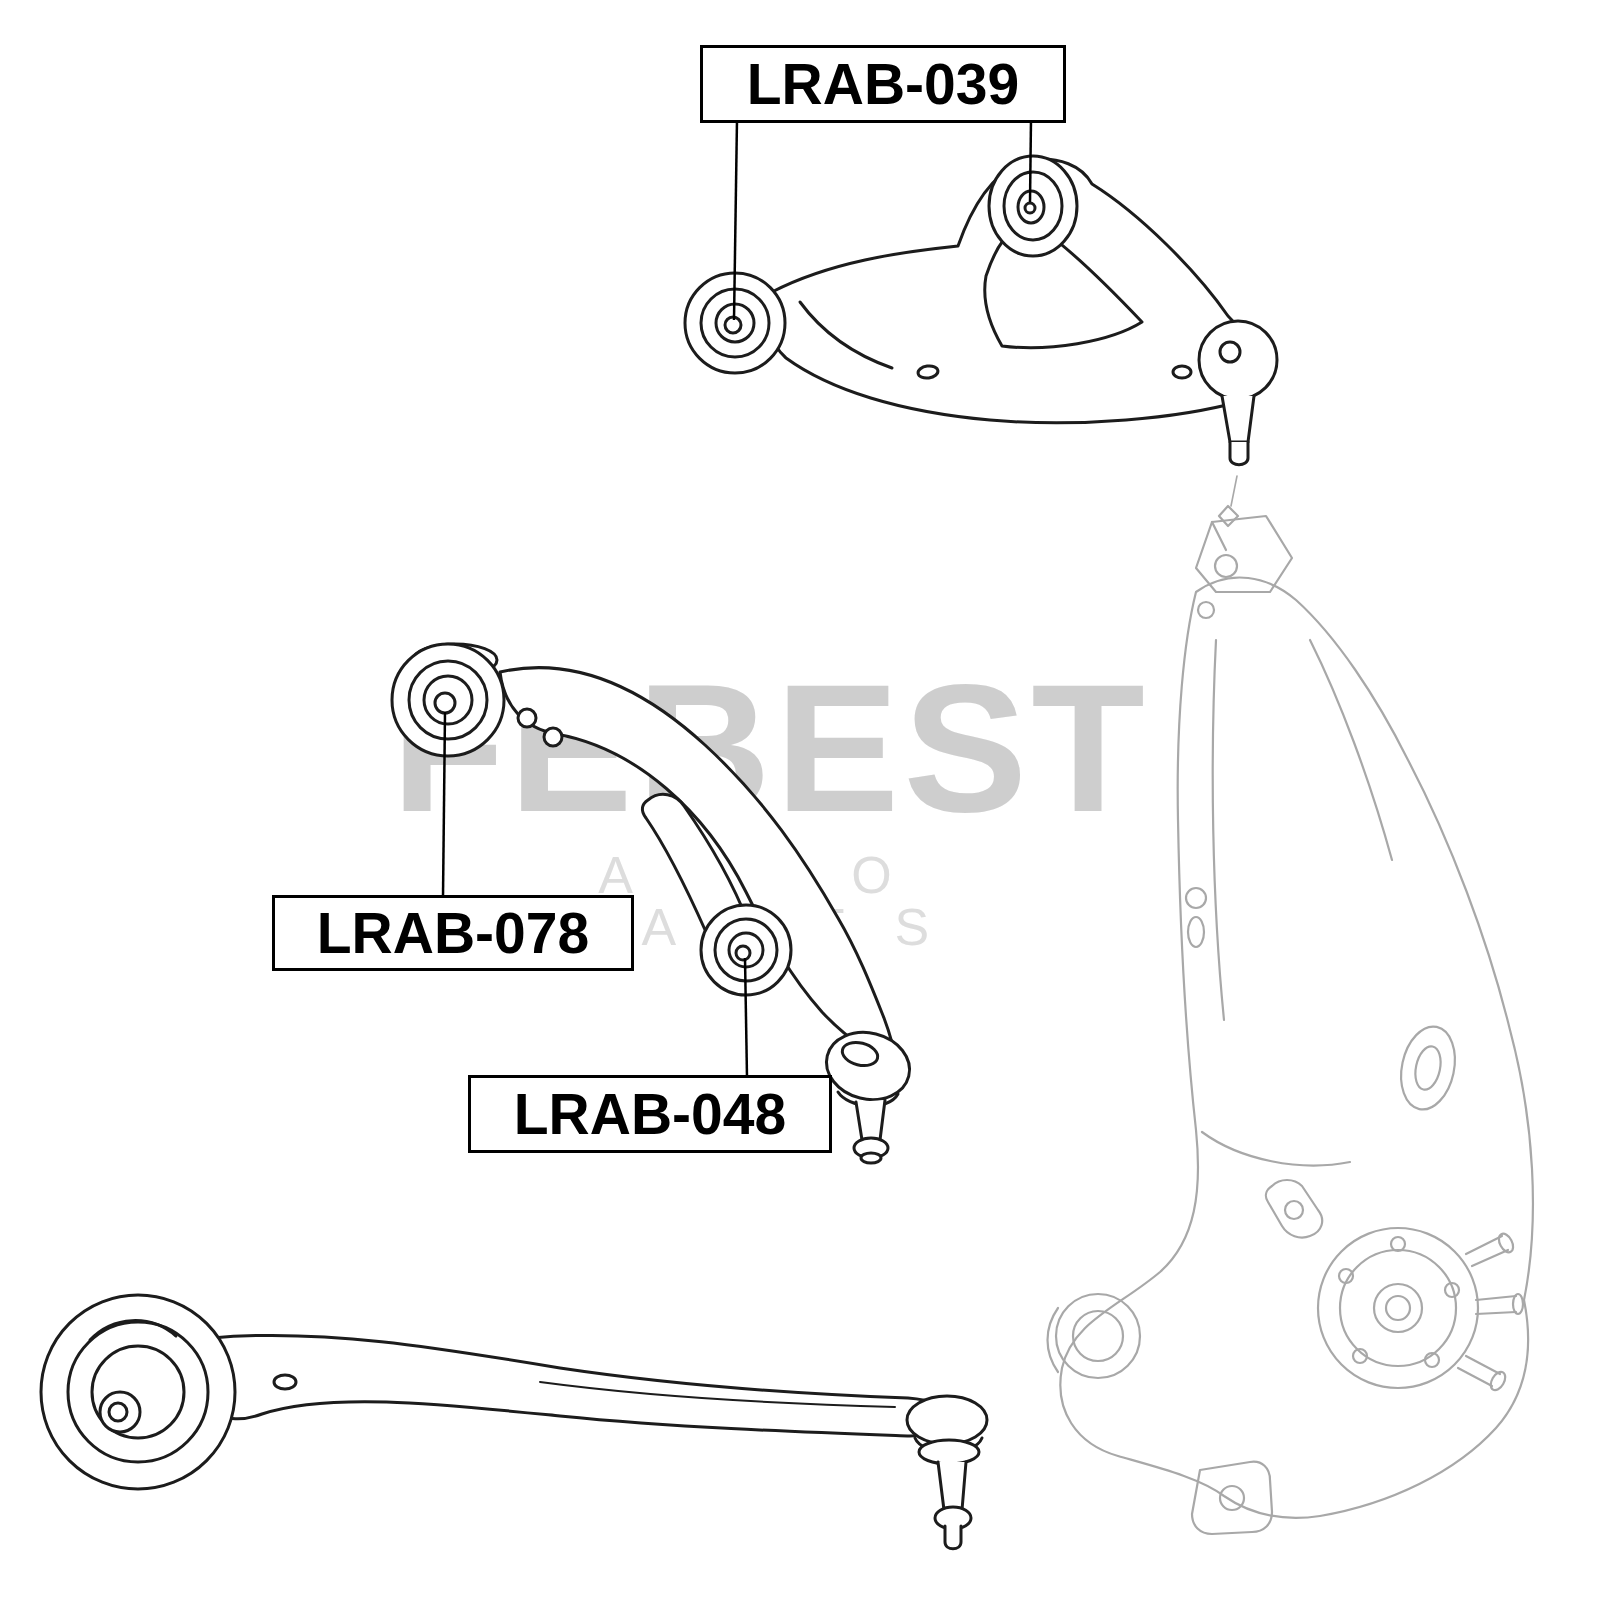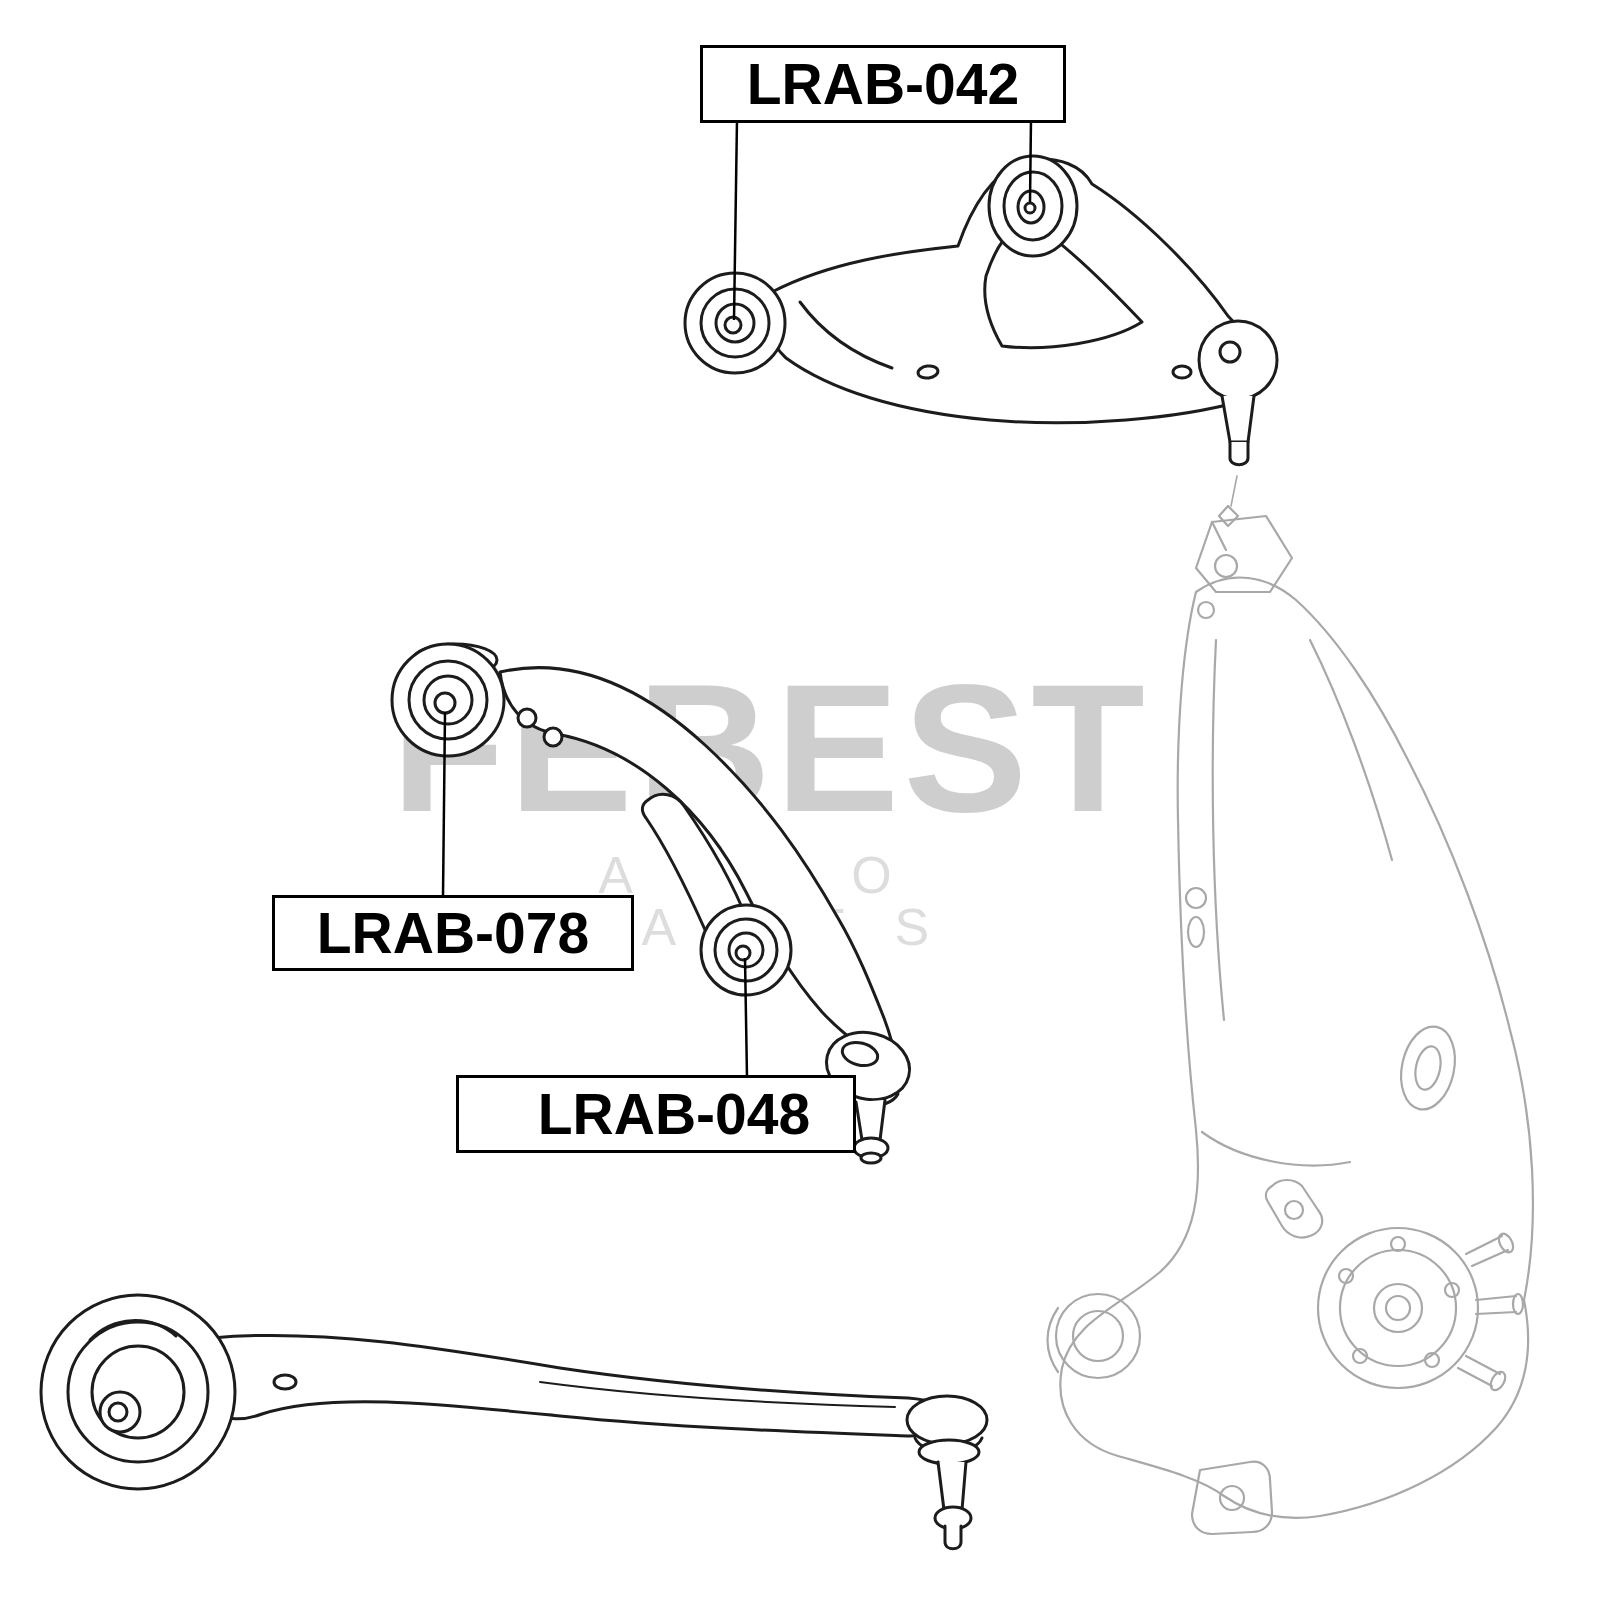--- a/index.html
+++ b/index.html
@@ -55,21 +55,21 @@
     align-items: center;
     justify-content: center;
     font-weight: bold;
     color: #000000;
     font-size: 57px;
     letter-spacing: 0px;
     white-space: nowrap;
   }
   .label-049 { left: 700px; top: 45px;  width: 360px; height: 72px; }
   .label-047 { left: 272px; top: 895px; width: 356px; height: 70px; }
-  .label-048 { left: 456px; top: 1075px; width: 358px; height: 72px; padding-left: 36px; }
+  .label-048 { left: 468px; top: 1075px; width: 358px; height: 72px; }
 </style>
 </head>
 <body>
 
 <div class="canvas">
 
   <div class="watermark">
     <div class="wm-title">FEBEST</div>
     <div class="wm-sub">AUTO PARTS</div>
   </div>
@@ -273,17 +273,17 @@
     </g>
 
     <g stroke="#000000" stroke-width="2.5">
       <line x1="737" y1="119" x2="734" y2="320"></line>
       <line x1="1031" y1="119" x2="1030" y2="202"></line>
       <line x1="443" y1="897" x2="445" y2="712"></line>
       <line x1="747" y1="1077" x2="745" y2="958"></line>
     </g>
   </svg>
 
-  <div class="part-label label-049">LRAB-042</div>
+  <div class="part-label label-049">LRAB-039</div>
   <div class="part-label label-047">LRAB-078</div>
   <div class="part-label label-048">LRAB-048</div>
 
 </div>
 
 </body></html>

